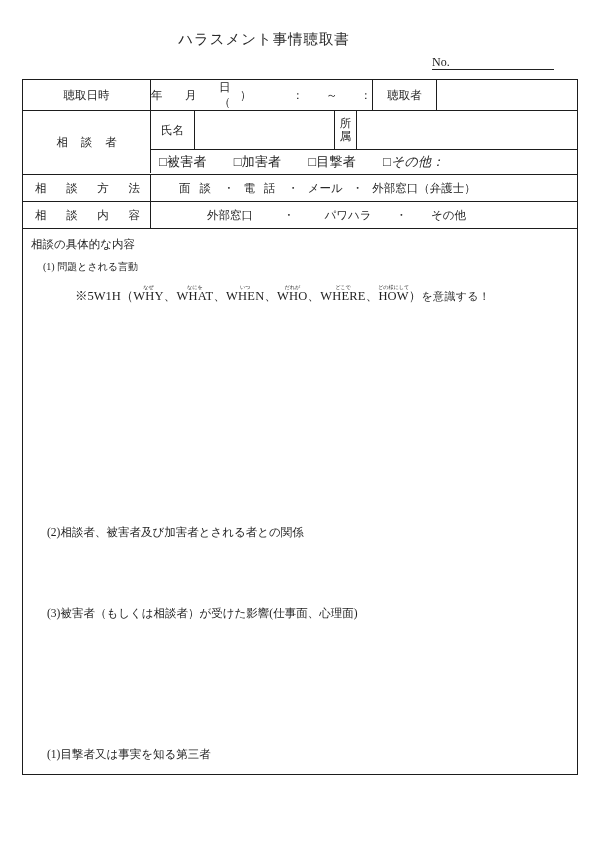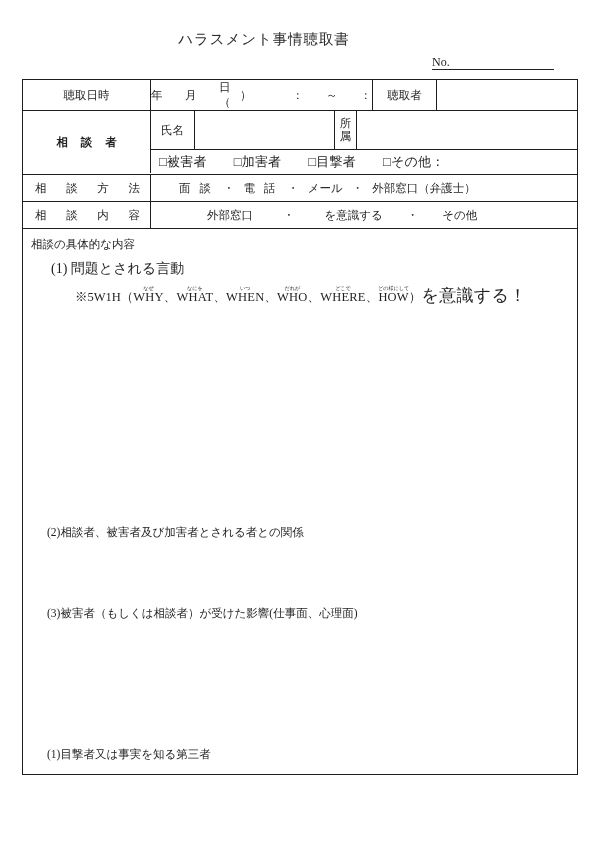--- a/index.html
+++ b/index.html
@@ -126,21 +126,21 @@
 
   
   .r3 { height: 24px; }
   .c-checkboxes {
     flex: 1;
     padding-left: 8px;
     font-size: 13px;
     letter-spacing: 0.2px;
   }
   .cb-item { margin-right: 27px; white-space: nowrap; }
-  .cb-item:last-child { margin-right: 0; }
+  .cb-item:last-child { margin-right: 0; font-style: italic; }
 
   
   .r4, .r5 { height: 27px; }
   .c-label-spread {
     width: 128px;
     justify-content: space-between;
     padding: 0 10px 0 12px;
     letter-spacing: 0;
   }
   .c-method-val, .c-content-val {
@@ -164,41 +164,41 @@
     position: relative;
     flex: 1;
     width: 100%;
     box-sizing: border-box;
     font-size: 11.5px;
     color: #1f1f1f;
   }
   .abs { position: absolute; }
 
   .heading-main { left: 8px; top: 8px; font-size: 11.5px; }
-  .item1 { left: 28px; top: 31px; font-size: 14px; }
+  .item1 { left: 20px; top: 31px; font-size: 10px; }
 
   
   .w5h1 {
     left: 52px;
     top: 55px;
     font-size: 12.5px;
     white-space: nowrap;
     letter-spacing: 0.2px;
   }
   ruby { ruby-align: center; }
   rt {
     font-size: 5.2px;
     line-height: 1;
     color: #2a2a2a;
     letter-spacing: -0.1px;
     transform: translateY(1px);
   }
   .w5h1 .lead { letter-spacing: 0px; }
   .w5h1 .en { font-size: 12.5px; }
-  .w5h1 .tail { font-size: 17px; letter-spacing: 0.3px; }
+  .w5h1 .tail { font-size: 11px; letter-spacing: 0.3px; }
 
   .item2 { left: 24px; top: 296px; }
   .item3 { left: 24px; top: 377px; }
   .item4 { left: 24px; top: 518px; }
 </style>
 </head>
 <body>
 
 <div class="page">
 
@@ -222,21 +222,21 @@
           <span class="sp-c1">：</span>
           <span class="sp-t">～</span>
           <span>：</span>
         </div>
       </div>
       <div class="cell cc br c-label-hearer">聴取者</div>
       <div class="cell c-hearer-val"></div>
     </div>
 
     <div class="row bb">
-      <div class="cell br c-label-consultant" style="height:62px;font-weight:bold;">相 談 者</div>
+      <div class="cell br c-label-consultant" style="height:62px;">相 談 者</div>
       <div class="r2-right">
         <div class="r2-top bb">
           <div class="cell cc br c-label-name">氏名</div>
           <div class="cell br c-name-val"></div>
           <div class="cell cc br c-label-affil">
             <span>所</span>
             <span>属</span>
           </div>
           <div class="cell c-affil-val"></div>
         </div>
@@ -275,21 +275,21 @@
       <div class="cell br c-label-spread">
         <span>相</span>
         <span>談</span>
         <span>内</span>
         <span>容</span>
       </div>
       <div class="cell c-content-val">
         <div class="opts content-inner">
           <span>外部窓口</span>
           <span class="opt-sep" style="padding:0 30px;">・</span>
-          <span>を意識する</span>
+          <span>パワハラ</span>
           <span class="opt-sep" style="padding:0 24px;">・</span>
           <span>その他</span>
         </div>
       </div>
     </div>
 
     <div class="body-area">
       <div class="abs heading-main">相談の具体的な内容</div>
       <div class="abs item1">(1) 問題とされる言動</div>
 

